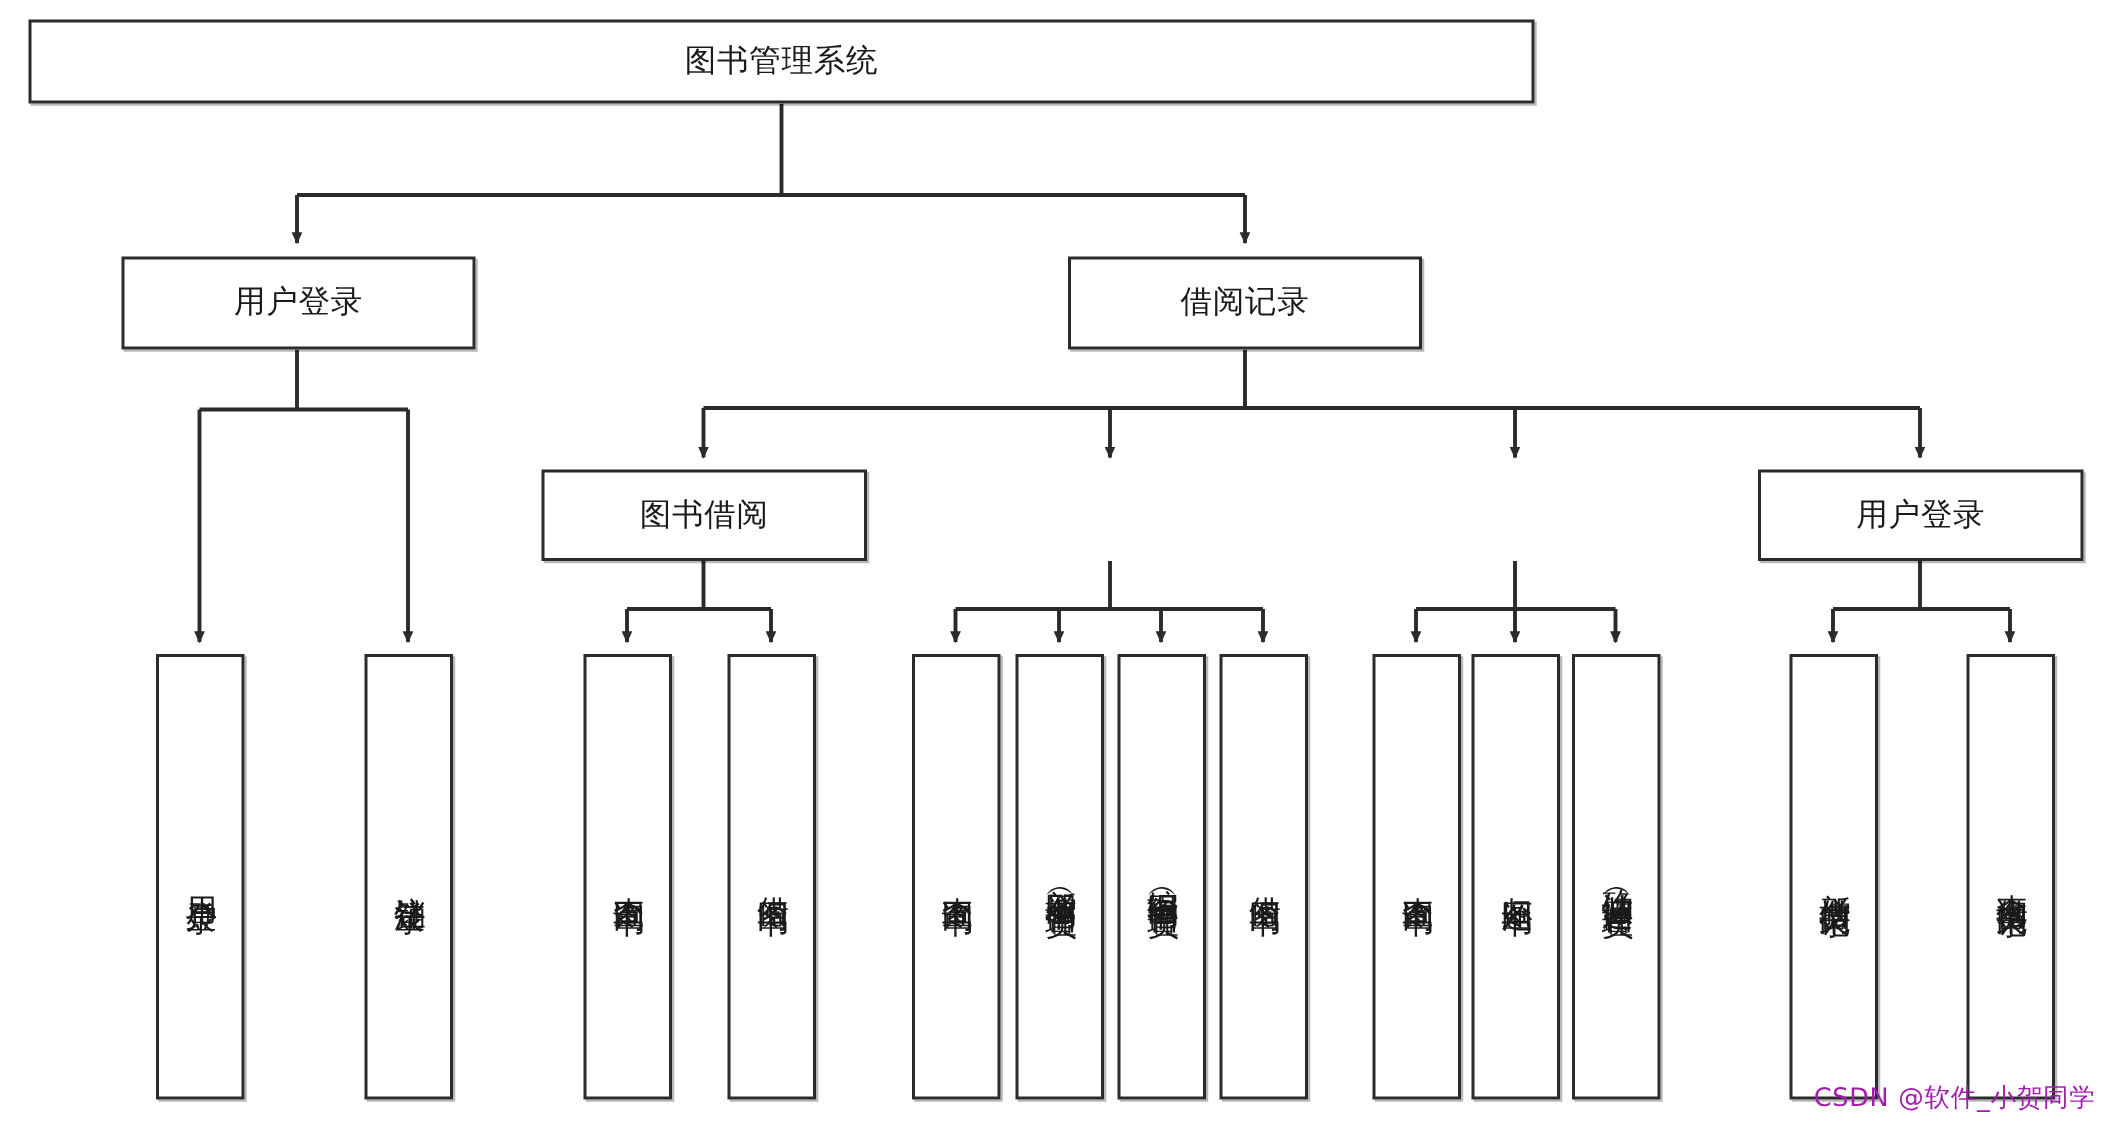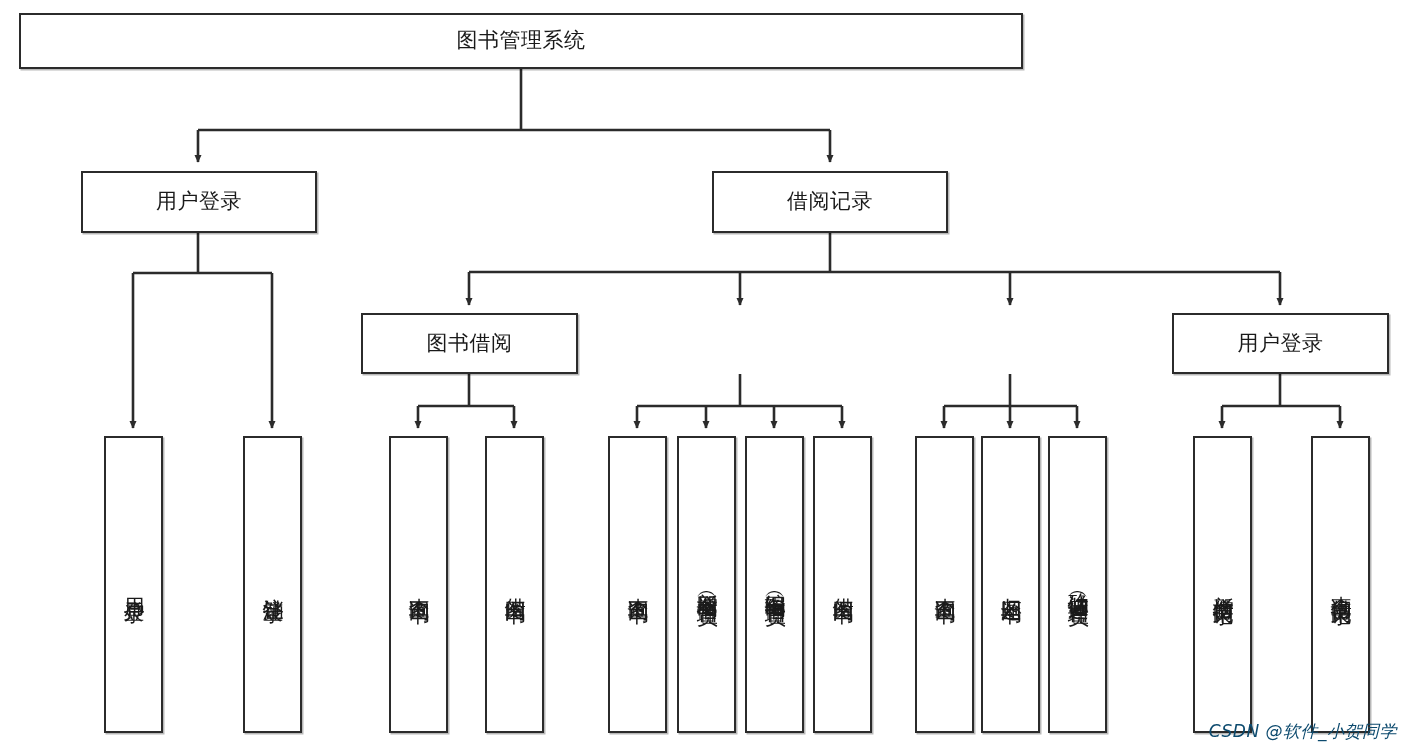--- a/index.html
+++ b/index.html
@@ -52,26 +52,25 @@
     writing-mode: vertical-rl;
     text-orientation: upright;
     white-space: nowrap;
     letter-spacing: 2px;
     font-size: 21px;
   }
   .watermark {
     position: absolute;
     right: 8px;
     bottom: 4px;
-    color: #0c4a6e;
+    color: #a21caf;
     font-size: 17px;
     letter-spacing: 0.5px;
     white-space: nowrap;
     user-select: none;
-    font-style: italic;
   }
 </style>
 </head>
 <body>
 
 <div id="diagram-root">
 
   <svg id="flow-svg" viewBox="0 0 1405 747" xmlns="http://www.w3.org/2000/svg">
     <defs>
       <marker id="arrowhead" markerWidth="9" markerHeight="9" refX="7.2" refY="3.6" orient="auto" markerUnits="userSpaceOnUse">

